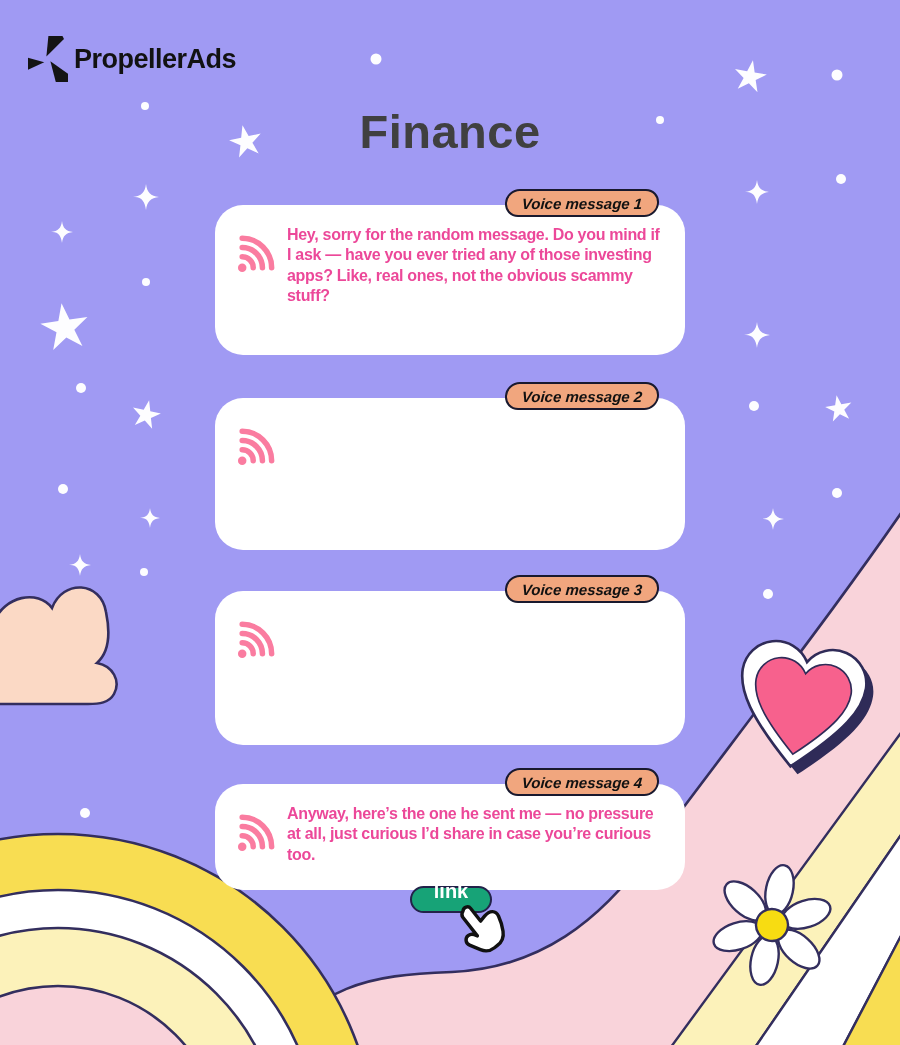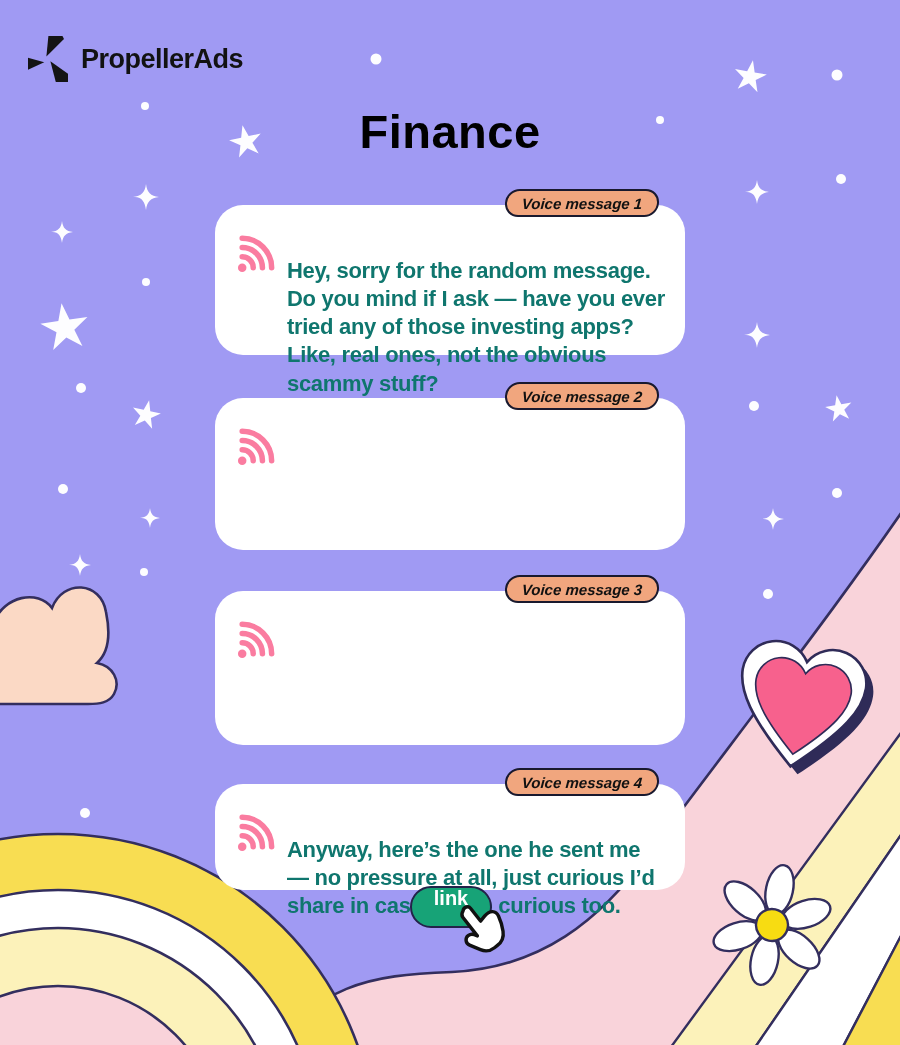--- a/index.html
+++ b/index.html
@@ -5,44 +5,44 @@
   html,body{margin:0;padding:0;}
   body{
     width:900px;height:1045px;position:relative;overflow:hidden;
     background:#A09AF3;
     font-family:"Liberation Sans", sans-serif;
   }
   #stage{position:absolute;inset:0;width:900px;height:1045px;}
   svg.bg{position:absolute;left:0;top:0;z-index:0;}
 
   
-  .logo{position:absolute;left:28px;top:36px;display:flex;align-items:center;gap:13px;z-index:5;}
+  .logo{position:absolute;left:28px;top:36px;display:flex;align-items:center;gap:6px;z-index:5;}
   .logo .brand{font-size:27px;font-weight:700;color:#121212;letter-spacing:-0.5px;}
 
   
   .page-title{position:absolute;left:0;right:0;top:104px;text-align:center;
-    font-size:47px;font-weight:800;color:#000000;letter-spacing:0.5px;z-index:5;}
+    font-size:47px;font-weight:800;color:#404040;letter-spacing:0.5px;z-index:5;}
 
   
   .bubble{position:absolute;left:215px;width:470px;background:#ffffff;border-radius:28px;
     z-index:4;display:flex;align-items:flex-start;padding:20px 20px 16px 18px;box-sizing:border-box;}
   .bubble .wave{flex:0 0 46px;margin-top:6px;}
-  .bubble .msg{font-size:22px;font-weight:700;color:#0f766e;line-height:1.28;
-    letter-spacing:-0.3px;padding-left:8px;margin-top:32px;}
+  .bubble .msg{font-size:16px;font-weight:700;color:#ec4899;line-height:1.28;
+    letter-spacing:-0.3px;padding-left:8px;}
   .b1{top:205px;height:150px;}
   .b2{top:398px;height:152px;}
   .b3{top:591px;height:154px;}
   .b4{top:784px;height:106px;}
   .badge{position:absolute;top:-16px;right:26px;height:28px;box-sizing:border-box;
     background:#F1A67E;border:2px solid #19192E;border-radius:30px;
     display:flex;align-items:center;padding:0 15px;z-index:6;
     font-size:15px;font-style:italic;font-weight:700;color:#111;transform:skewX(-4deg);white-space:nowrap;}
 
   
-  .link-btn{position:absolute;left:410px;top:886px;width:82px;height:42px;z-index:6;
+  .link-btn{position:absolute;left:410px;top:886px;width:82px;height:27px;z-index:6;
     background:#17A377;border:2.5px solid #23224a;border-radius:22px;box-sizing:border-box;
     color:#ffffff;font-size:20px;font-weight:700;display:flex;align-items:center;justify-content:center;
     cursor:pointer;padding-bottom:18px;}
   .cursor{position:absolute;left:452px;top:897px;z-index:7;}
 </style>
 </head>
 <body>
 
 <div id="stage">
 

